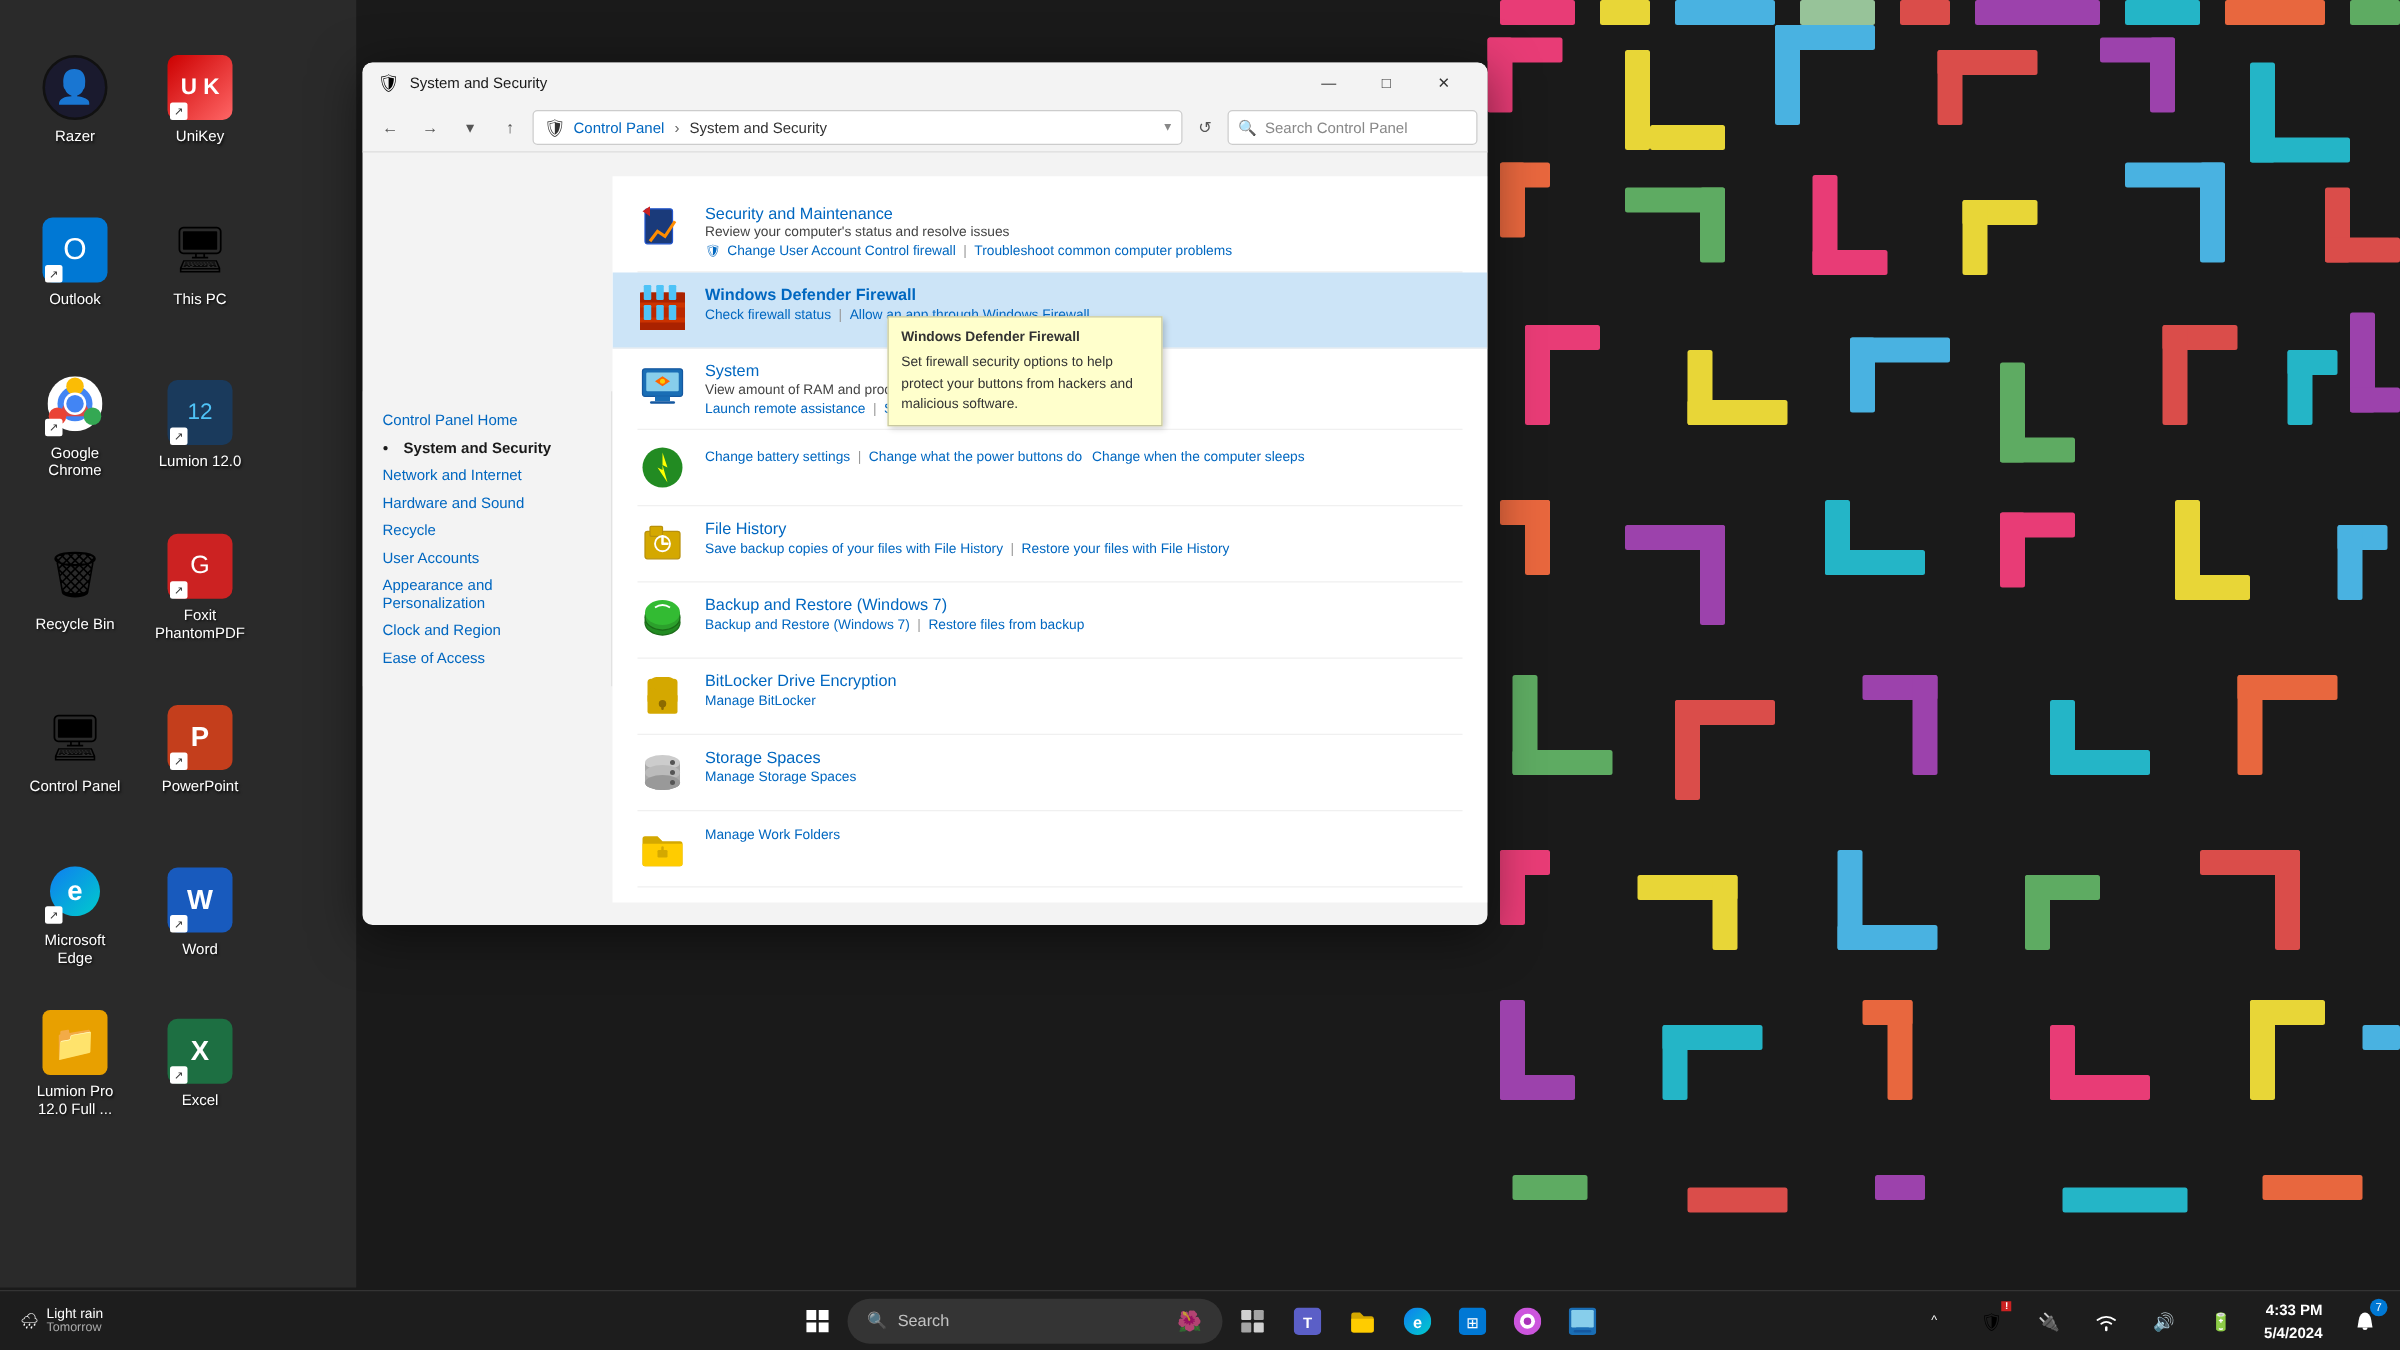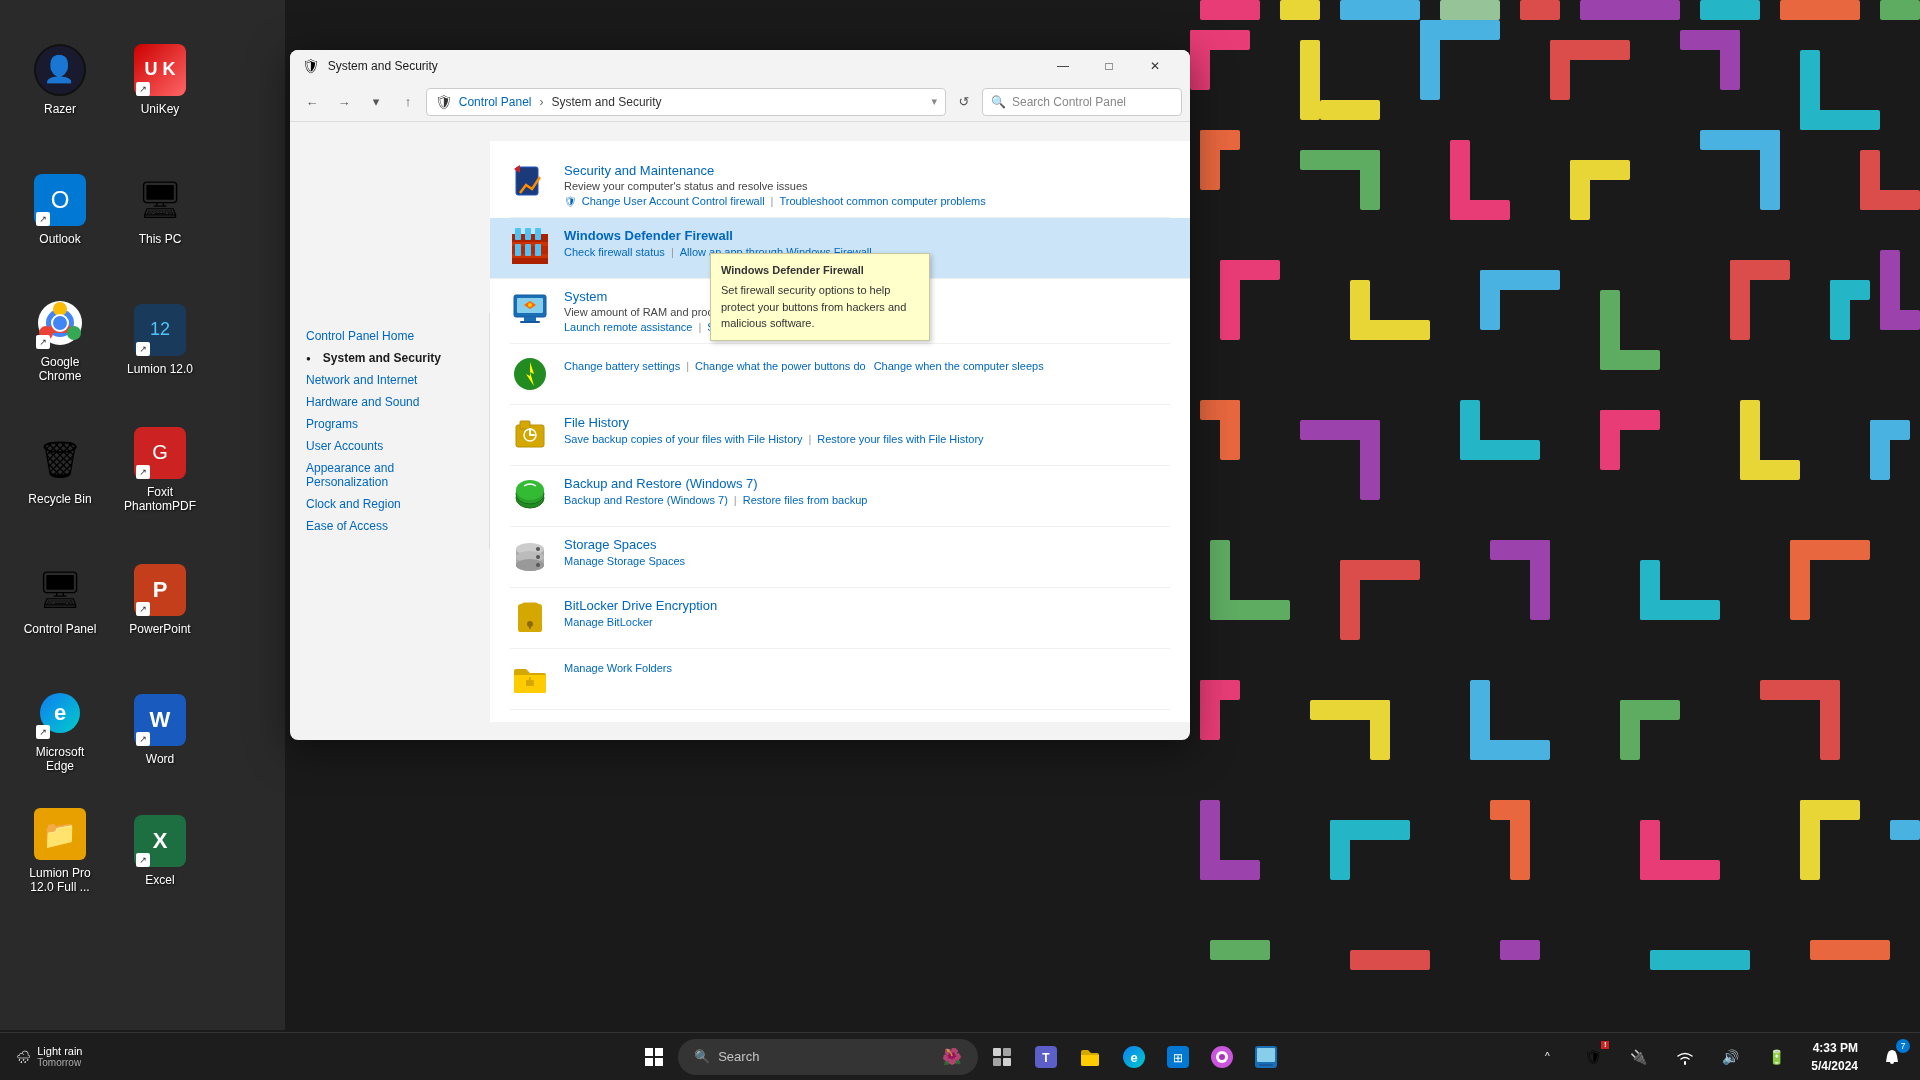--- a/index.html
+++ b/index.html
@@ -737,21 +737,21 @@
         <div class="nav-item active">
           <span>System and Security</span>
         </div>
         <div class="nav-item">
           <span>Network and Internet</span>
         </div>
         <div class="nav-item">
           <span>Hardware and Sound</span>
         </div>
         <div class="nav-item">
-          <span>Programs</span>
+          <span>Recycle</span>
         </div>
         <div class="nav-item">
           <span>User Accounts</span>
         </div>
         <div class="nav-item">
           <span>Appearance and Personalization</span>
         </div>
         <div class="nav-item">
           <span>Clock and Region</span>
         </div>
@@ -894,52 +894,52 @@
                 <span class="section-link">Backup and Restore (Windows 7)</span>
                 <span class="link-sep">|</span>
                 <span class="section-link">Restore files from backup</span>
               </div>
             </div>
           </div>
 
           <div class="section-item">
             <div class="section-icon">
               <svg width="36" height="36" viewBox="0 0 36 36">
+                <rect x="6" y="4" width="24" height="20" rx="3" fill="#d4a800"></rect>
+                <rect x="10" y="4" width="16" height="10" rx="3" fill="none" stroke="#d4a800" stroke-width="3"></rect>
+                <rect x="6" y="16" width="24" height="16" rx="2" fill="#d4a800"></rect>
+                <circle cx="18" cy="24" r="3" fill="#8b6a00"></circle>
+                <rect x="17" y="24" width="2" height="5" rx="1" fill="#8b6a00"></rect>
+              </svg>
+            </div>
+            <div class="section-content">
+              <div class="section-title">BitLocker Drive Encryption</div>
+              <div class="section-links">
+                <span class="section-link">Manage BitLocker</span>
+              </div>
+            </div>
+          </div>
+
+          <div class="section-item">
+            <div class="section-icon">
+              <svg width="36" height="36" viewBox="0 0 36 36">
                 <ellipse cx="18" cy="26" rx="14" ry="6" fill="#888"></ellipse>
                 <rect x="4" y="10" width="28" height="16" fill="#aaa"></rect>
                 <ellipse cx="18" cy="10" rx="14" ry="6" fill="#ccc"></ellipse>
                 <ellipse cx="18" cy="18" rx="14" ry="6" fill="#bbb"></ellipse>
                 <ellipse cx="18" cy="26" rx="14" ry="6" fill="#999"></ellipse>
                 <circle cx="26" cy="10" r="2" fill="#555"></circle>
                 <circle cx="26" cy="18" r="2" fill="#555"></circle>
                 <circle cx="26" cy="26" r="2" fill="#555"></circle>
               </svg>
             </div>
             <div class="section-content">
               <div class="section-title">Storage Spaces</div>
               <div class="section-links">
                 <span class="section-link">Manage Storage Spaces</span>
-              </div>
-            </div>
-          </div>
-
-          <div class="section-item">
-            <div class="section-icon">
-              <svg width="36" height="36" viewBox="0 0 36 36">
-                <rect x="6" y="4" width="24" height="20" rx="3" fill="#d4a800"></rect>
-                <rect x="10" y="4" width="16" height="10" rx="3" fill="none" stroke="#d4a800" stroke-width="3"></rect>
-                <rect x="6" y="16" width="24" height="16" rx="2" fill="#d4a800"></rect>
-                <circle cx="18" cy="24" r="3" fill="#8b6a00"></circle>
-                <rect x="17" y="24" width="2" height="5" rx="1" fill="#8b6a00"></rect>
-              </svg>
-            </div>
-            <div class="section-content">
-              <div class="section-title">BitLocker Drive Encryption</div>
-              <div class="section-links">
-                <span class="section-link">Manage BitLocker</span>
               </div>
             </div>
           </div>
 
           <div class="section-item">
             <div class="section-icon">
               <svg width="36" height="36" viewBox="0 0 36 36">
                 <path d="M2 10 Q2 8 4 8 L14 8 L18 12 L32 12 Q34 12 34 14 L34 30 Q34 32 32 32 L4 32 Q2 32 2 30 Z" fill="#d4a800"></path>
                 <path d="M2 14 L34 14 L34 30 Q34 32 32 32 L4 32 Q2 32 2 30 Z" fill="#ffcc00"></path>
                 <rect x="14" y="19" width="8" height="6" rx="1" fill="#d4a800"></rect>

